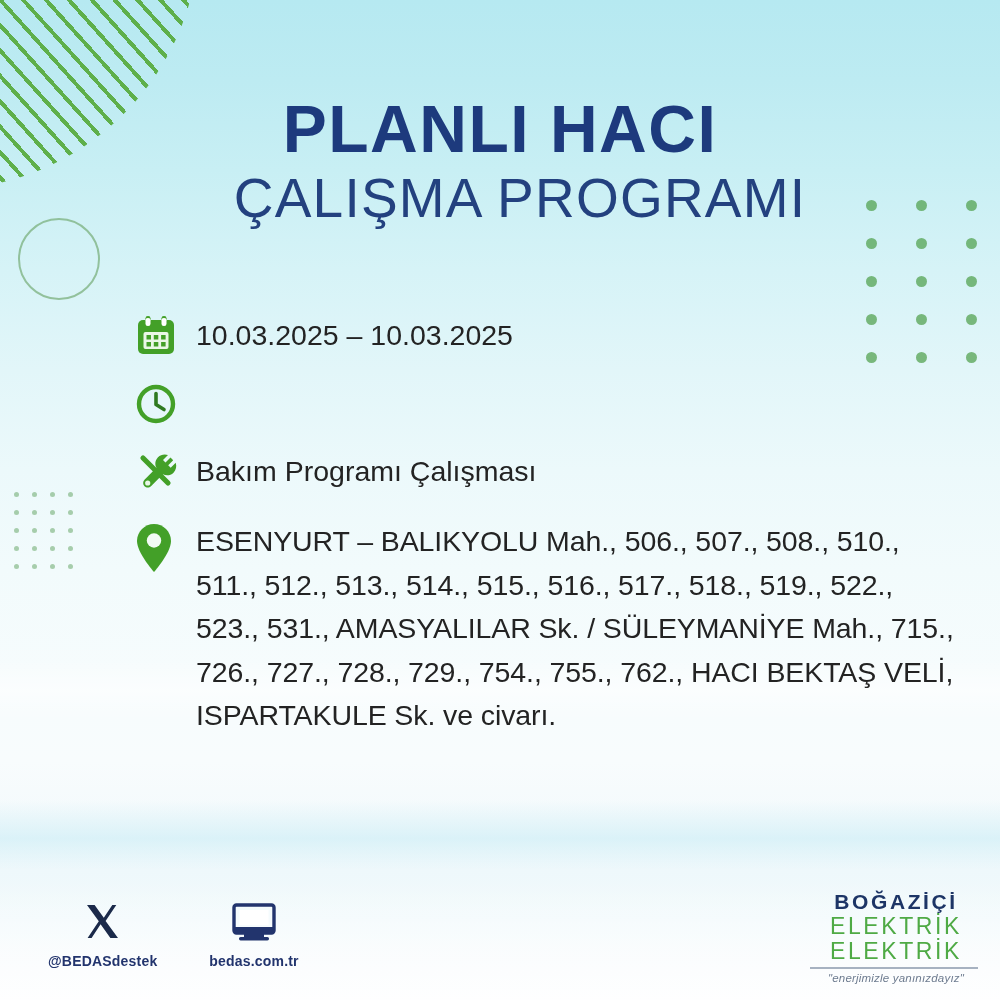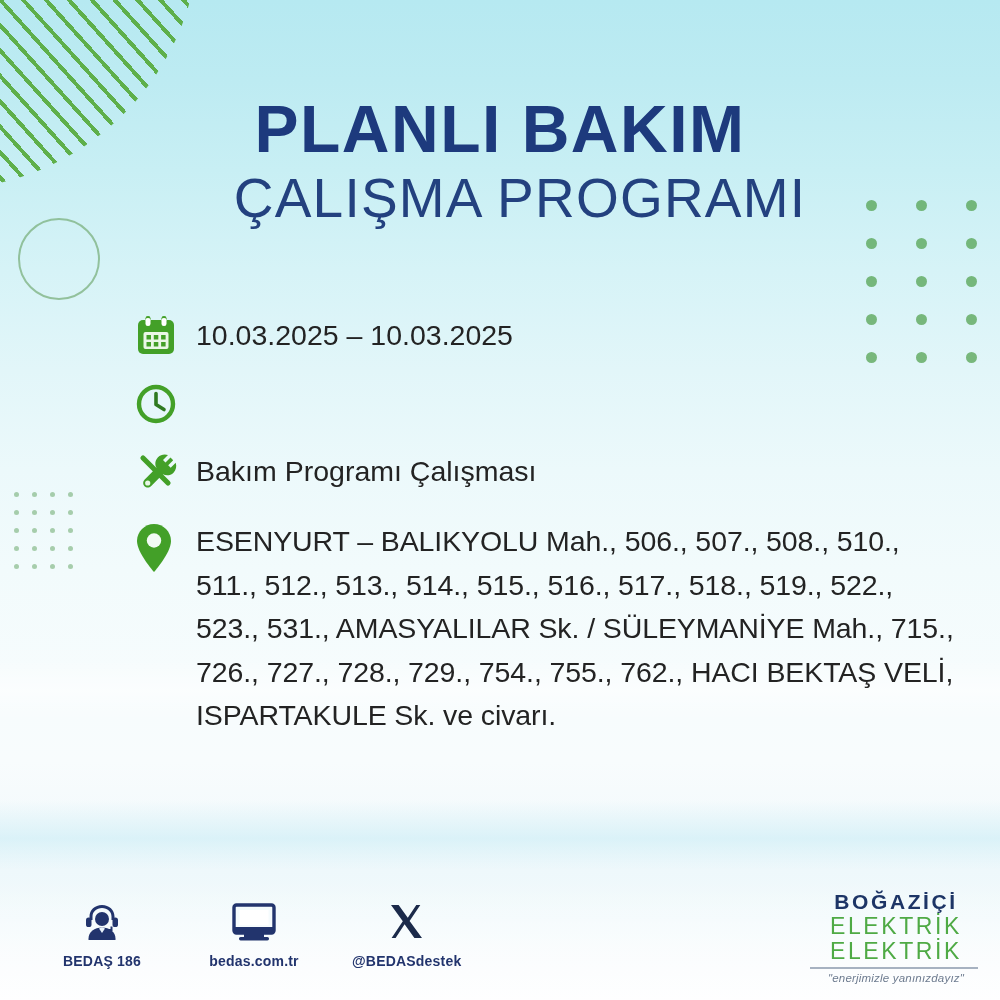--- a/index.html
+++ b/index.html
@@ -303,21 +303,21 @@
       <span class="dot"></span>
     <span class="dot"></span>
       <span class="dot"></span>
       <span class="dot"></span>
     <span class="dot"></span>
       <span class="dot"></span>
       <span class="dot"></span>
   </div>
 
   <div class="title-wrap">
-    <div class="title-main">PLANLI BAKIM</div>
+    <div class="title-main">PLANLI HACI</div>
     <div class="title-sub">ÇALIŞMA PROGRAMI</div>
   </div>
 
   <div class="info">
 
     <div class="row" id="row-date">
       <div class="icon">
         <svg width="44" height="44" viewBox="0 0 44 44">
           <rect x="11.5" y="2" width="5" height="9" rx="2.3" fill="#43a028"></rect>
           <rect x="27.5" y="2" width="5" height="9" rx="2.3" fill="#43a028"></rect>
@@ -367,57 +367,43 @@
       </div>
       <div class="txt">ESENYURT – BALIKYOLU Mah., 506., 507., 508., 510., 511., 512., 513., 514., 515., 516., 517., 518., 519., 522., 523., 531., AMASYALILAR Sk. / SÜLEYMANİYE Mah., 715., 726., 727., 728., 729., 754., 755., 762., HACI BEKTAŞ VELİ, ISPARTAKULE Sk. ve civarı.</div>
     </div>
 
   </div>
 
   <div class="footer">
 
     <div class="contacts">
 
+
       <div class="contact">
         <div class="cicon">
           <svg width="44" height="44" viewBox="0 0 44 44">
-            <path d="M22 5 C14.8 5 9.5 10 9.5 16.5 L9.5 20 L12.5 20 L12.5 16.5 C12.5 11.6 16.6 8 22 8 C27.4 8 31.5 11.6 31.5 16.5 L31.5 20 L34.5 20 L34.5 16.5 C34.5 10 29.2 5 22 5 Z" fill="#22346d"></path>
-            <rect x="6" y="17.5" width="5.5" height="9.5" rx="2.6" fill="#22346d"></rect>
-            <rect x="32.5" y="17.5" width="5.5" height="9.5" rx="2.6" fill="#22346d"></rect>
-            <circle cx="22" cy="19" r="7" fill="#22346d"></circle>
-            <path d="M22 27.5 C14.5 27.5 8.5 32 8.5 38.5 L8.5 40 L35.5 40 L35.5 38.5 C35.5 32 29.5 27.5 22 27.5 Z" fill="#22346d"></path>
-            <path d="M19 28.5 L22 33 L25 28.5 L22 27.3 Z" fill="#e9f3fb"></path>
-            <path d="M31.5 26.5 L31.5 30 L26 30" fill="none" stroke="#22346d" stroke-width="2"></path>
+            <path d="M7 5 L18.8 21.2 L7.6 38 L11.6 38 L20.6 24.3 L30.4 38 L38 38 L25.6 20.9 L36.3 5 L32.3 5 L23.8 17.8 L14.6 5 Z" fill="#1b2a4a"></path>
           </svg>
         </div>
-        <div class="clabel">BEDAŞ 186</div>
+        <div class="clabel">@BEDASdestek</div>
       </div>
 
       <div class="contact">
         <div class="cicon">
           <svg width="48" height="44" viewBox="0 0 48 44">
             <rect x="4" y="5" width="40" height="28" rx="2.5" fill="none" stroke="#22346d" stroke-width="3.4"></rect>
             <rect x="9.5" y="10" width="29" height="15" fill="#ffffff"></rect>
             <rect x="4" y="27" width="40" height="6" fill="#22346d"></rect>
             <rect x="14" y="33" width="20" height="5" fill="#22346d"></rect>
             <rect x="9" y="37" width="30" height="3.4" rx="1.6" fill="#22346d"></rect>
           </svg>
         </div>
         <div class="clabel">bedas.com.tr</div>
       </div>
 
-      <div class="contact">
-        <div class="cicon">
-          <svg width="44" height="44" viewBox="0 0 44 44">
-            <path d="M7 5 L18.8 21.2 L7.6 38 L11.6 38 L20.6 24.3 L30.4 38 L38 38 L25.6 20.9 L36.3 5 L32.3 5 L23.8 17.8 L14.6 5 Z" fill="#1b2a4a"></path>
-          </svg>
-        </div>
-        <div class="clabel">@BEDASdestek</div>
-      </div>
-
     </div>
 
     <div class="brand">
       <div class="brand-l1">BOĞAZİÇİ</div>
       <div class="brand-l2">ELEKTRİK</div>
       <div class="brand-l3">ELEKTRİK</div>
       <div class="brand-rule"></div>
       <div class="brand-tag">"enerjimizle yanınızdayız"</div>
     </div>
 

